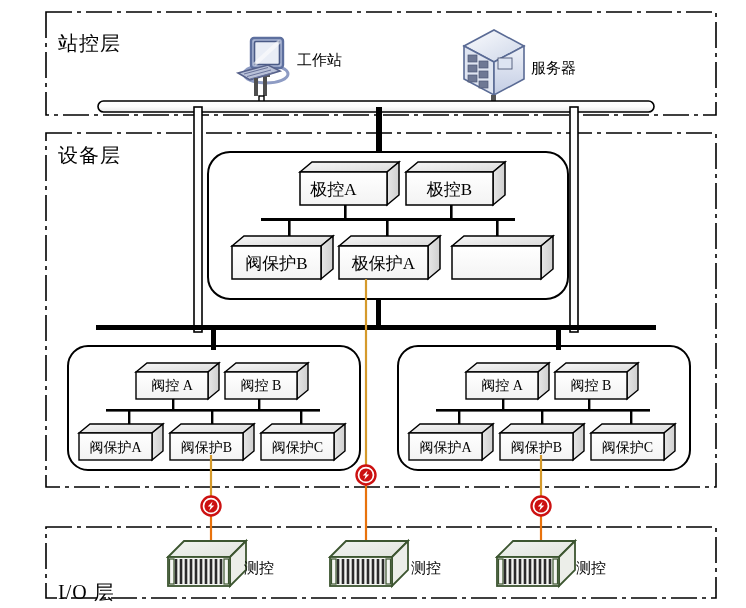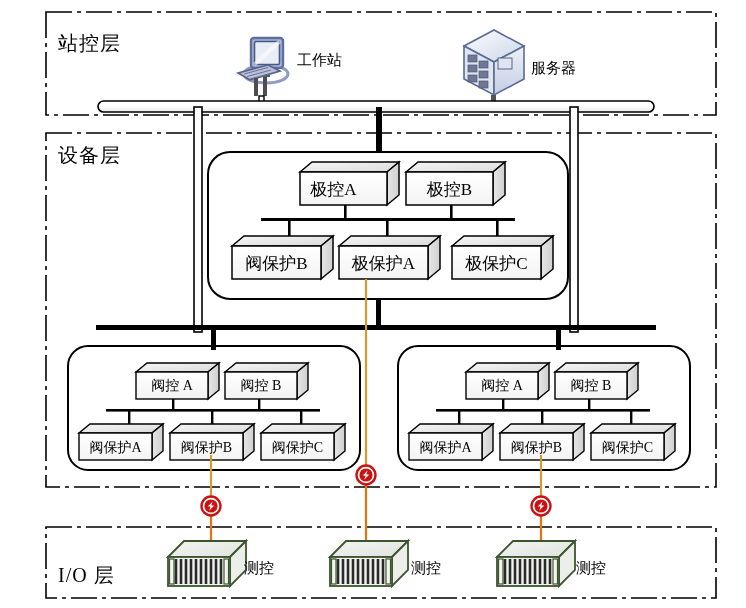--- a/index.html
+++ b/index.html
@@ -318,30 +318,29 @@
       <line x1="545" y1="559" x2="545" y2="584"></line>
           <line x1="550" y1="559" x2="550" y2="584"></line>
     </g>
     <rect x="498.5" y="559" width="4.5" height="25" fill="#f4f5f2" stroke="#3c5530" stroke-width="1.2"></rect>
     <rect x="553" y="559" width="4.5" height="25" fill="#f4f5f2" stroke="#3c5530" stroke-width="1.2"></rect>
   </g>
 </svg>
 
 <div class="lbl layer-title" style="left:58px;top:30px;">站控层</div>
 <div class="lbl layer-title" style="left:58px;top:142px;">设备层</div>
-<div class="lbl layer-title" style="left:58px;top:562px;">I/O 层</div>
+<div class="lbl layer-title" style="left:58px;top:579px;">I/O 层</div>
 
 <div class="lbl dev-label" style="left:297px;top:51px;">工作站</div>
 <div class="lbl dev-label" style="left:531px;top:59px;">服务器</div>
 
 <div class="box-label" style="left:290px;top:178px;width:87px;font-size:17px;">极控A</div>
 <div class="box-label" style="left:406px;top:178px;width:87px;font-size:17px;">极控B</div>
 <div class="box-label" style="left:232px;top:252px;width:89px;font-size:17px;">阀保护B</div>
 <div class="box-label" style="left:339px;top:252px;width:89px;font-size:17px;">极保护A</div>
-<div class="box-label" style="left:452px;top:252px;width:89px;font-size:17px;">极保护C</div>
 
 <div class="box-label" style="left:136px;top:377px;width:72px;font-size:14px;">阀控 A</div>
 <div class="box-label" style="left:225px;top:377px;width:72px;font-size:14px;">阀控 B</div>
 <div class="box-label" style="left:79px;top:439px;width:73px;font-size:14px;">阀保护A</div>
 <div class="box-label" style="left:170px;top:439px;width:73px;font-size:14px;">阀保护B</div>
 <div class="box-label" style="left:261px;top:439px;width:73px;font-size:14px;">阀保护C</div>
 
 <div class="box-label" style="left:466px;top:377px;width:72px;font-size:14px;">阀控 A</div>
 <div class="box-label" style="left:555px;top:377px;width:72px;font-size:14px;">阀控 B</div>
 <div class="box-label" style="left:409px;top:439px;width:73px;font-size:14px;">阀保护A</div>

